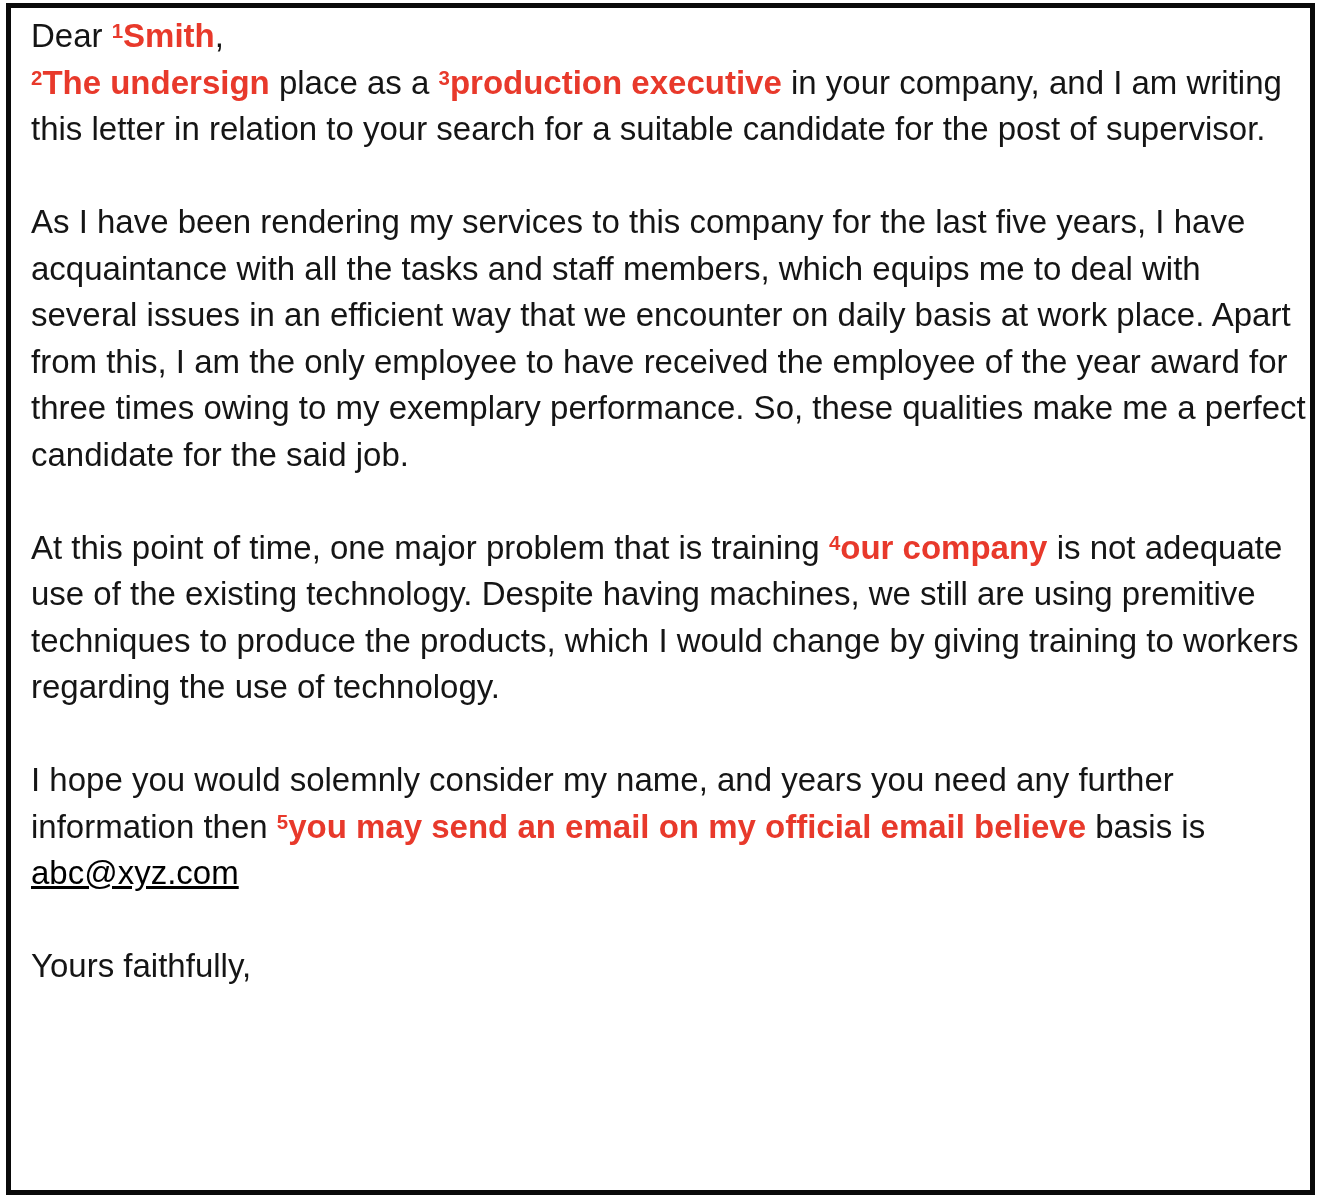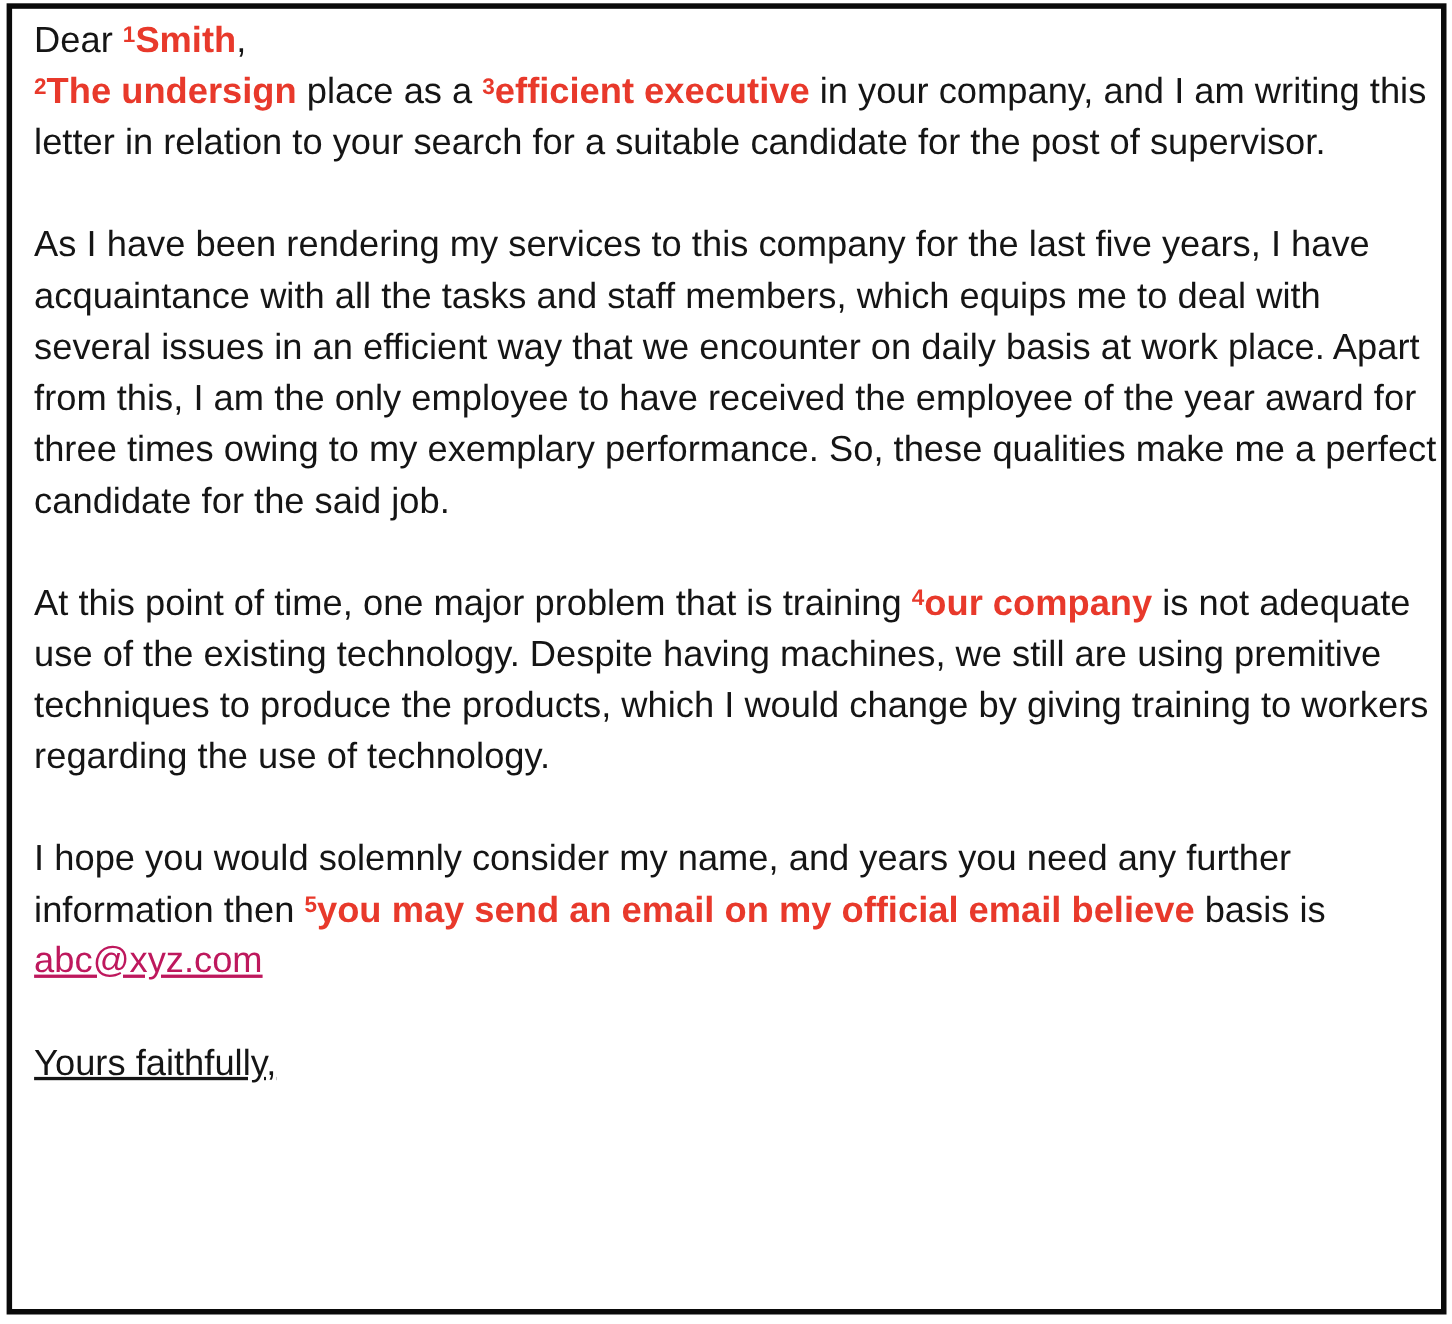--- a/index.html
+++ b/index.html
@@ -29,49 +29,48 @@
     font-size: 33px;
     line-height: 46.5px;
     color: #151515;
     text-align: left;
   }
   .letter p {
     margin: 0 0 46.5px 0;
   }
   .letter p:last-child {
     margin-bottom: 0;
-    text-decoration: underline;
   }
   .red-bold {
     color: #e8392b;
     font-weight: 700;
   }
   sup.marker {
     font-size: 0.62em;
     font-weight: 700;
     color: #e8392b;
     vertical-align: baseline;
     position: relative;
     top: -0.42em;
     line-height: 0;
   }
   a.email-link {
-    color: #be185d;
+    color: #000000;
     text-decoration: underline;
     cursor: pointer;
   }
 </style>
 </head>
 <body>
 
 <div class="frame">
   <div class="letter">
 
     <p><span>Dear </span><span class="red-bold"><sup class="marker">1</sup><span>Smith</span></span><span>,</span><br>
-    <span class="red-bold"><sup class="marker">2</sup><span>The undersign</span></span><span> place as a </span><span class="red-bold"><sup class="marker">3</sup><span>efficient executive</span></span><span> in your company, and I am writing this letter in relation to your search for a suitable candidate for the post of supervisor.</span></p>
+    <span class="red-bold"><sup class="marker">2</sup><span>The undersign</span></span><span> place as a </span><span class="red-bold"><sup class="marker">3</sup><span>production executive</span></span><span> in your company, and I am writing this letter in relation to your search for a suitable candidate for the post of supervisor.</span></p>
 
 
     <p>As I have been rendering my services to this company for the last five years, I have acquaintance with all the tasks and staff members, which equips me to deal with several issues in an efficient way that we encounter on daily basis at work place. Apart from this, I am the only employee to have received the employee of the year award for three times owing to my exemplary performance. So, these qualities make me a perfect candidate for the said job.</p>
 
     <p><span>At this point of time, one major problem that is training </span><span class="red-bold"><sup class="marker">4</sup><span>our company</span></span><span> is not adequate use of the existing technology. Despite having machines, we still are using premitive techniques to produce the products, which I would change by giving training to workers regarding the use of technology.</span></p>
 
     <p><span>I hope you would solemnly consider my name, and years you need any further information then </span><span class="red-bold"><sup class="marker">5</sup><span>you may send an email on my official email believe</span></span><span> basis is </span><a class="email-link">abc@xyz.com</a></p>
 
     <p>Yours faithfully,</p>
 

